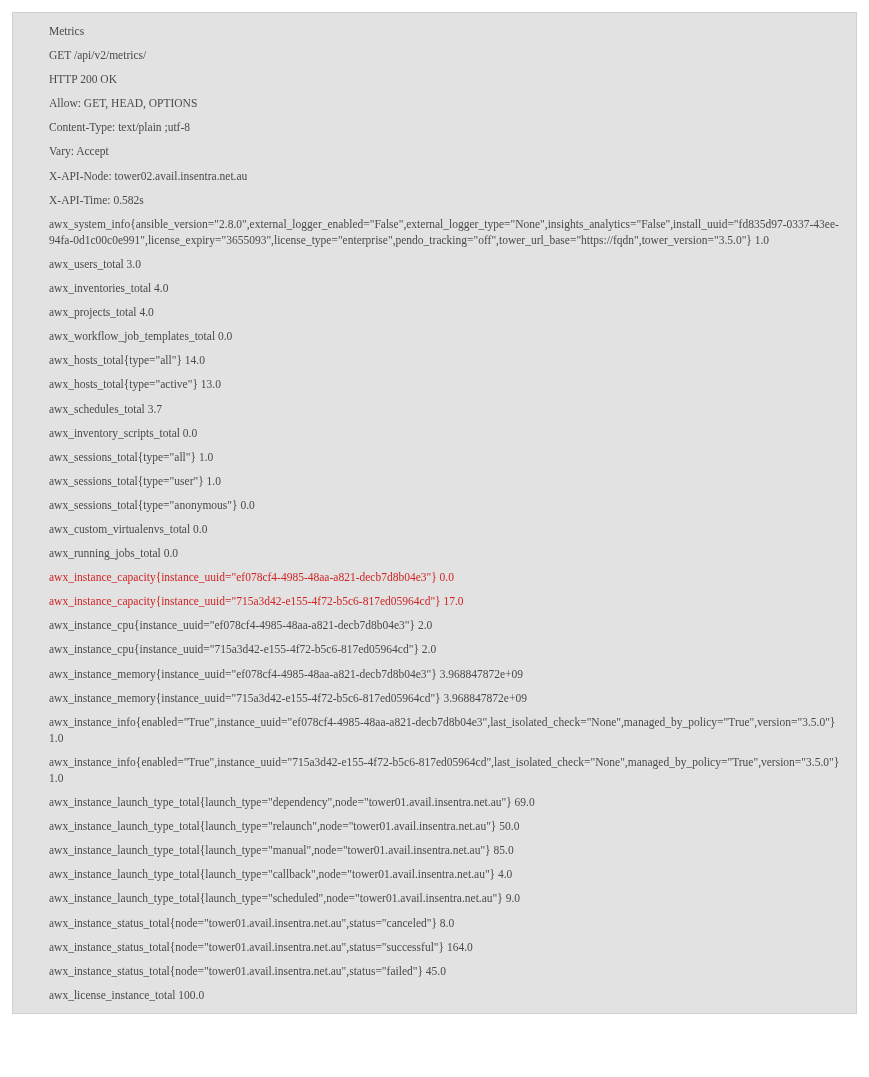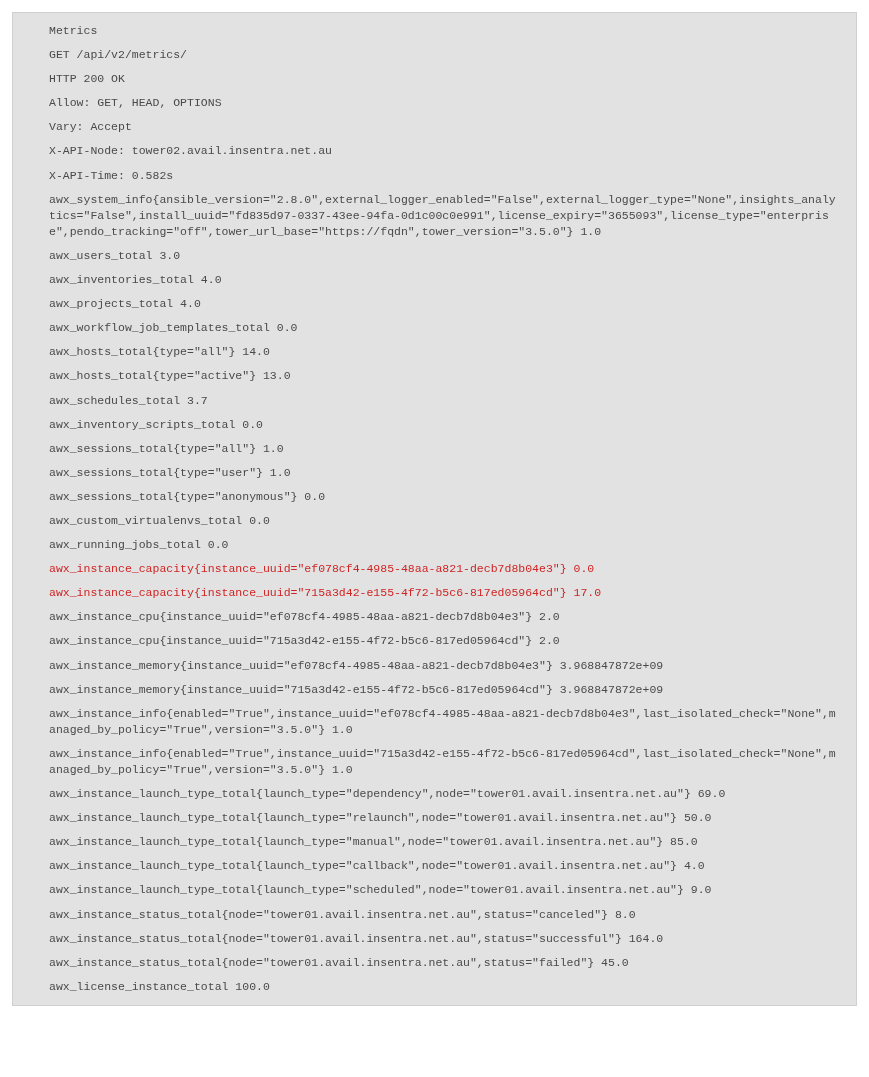--- a/index.html
+++ b/index.html
@@ -15,36 +15,38 @@
     border: 1px solid #d0d0d0;
     padding: 10px 14px 10px 36px;
     font-size: 11.5px;
     line-height: 1.4;
     color: #4a4a4a;
   }
   .line {
     white-space: pre-wrap;
     word-break: break-all;
     margin: 0 0 8px 0;
+    font-family: Liberation Serif, serif;
   }
   .line:last-child {
     margin-bottom: 0;
   }
   .highlight {
     color: #d02424;
   }
 </style>
 </head>
 <body>
 
 <div class="code-block" id="code-container">
     <div class="line">Metrics</div>
     <div class="line">GET /api/v2/metrics/</div>
     <div class="line">HTTP 200 OK</div>
     <div class="line">Allow: GET, HEAD, OPTIONS</div>
+    <div class="line">Content-Type: text/plain ;utf-8</div>
     <div class="line">Vary: Accept</div>
     <div class="line">X-API-Node: tower02.avail.insentra.net.au</div>
     <div class="line">X-API-Time: 0.582s</div>
     <div class="line">awx_system_info{ansible_version="2.8.0",external_logger_enabled="False",external_logger_type="None",insights_analytics="False",install_uuid="fd835d97-0337-43ee-94fa-0d1c00c0e991",license_expiry="3655093",license_type="enterprise",pendo_tracking="off",tower_url_base="https://fqdn",tower_version="3.5.0"} 1.0</div>
     <div class="line">awx_users_total 3.0</div>
     <div class="line">awx_inventories_total 4.0</div>
     <div class="line">awx_projects_total 4.0</div>
     <div class="line">awx_workflow_job_templates_total 0.0</div>
     <div class="line">awx_hosts_total{type="all"} 14.0</div>
     <div class="line">awx_hosts_total{type="active"} 13.0</div>

